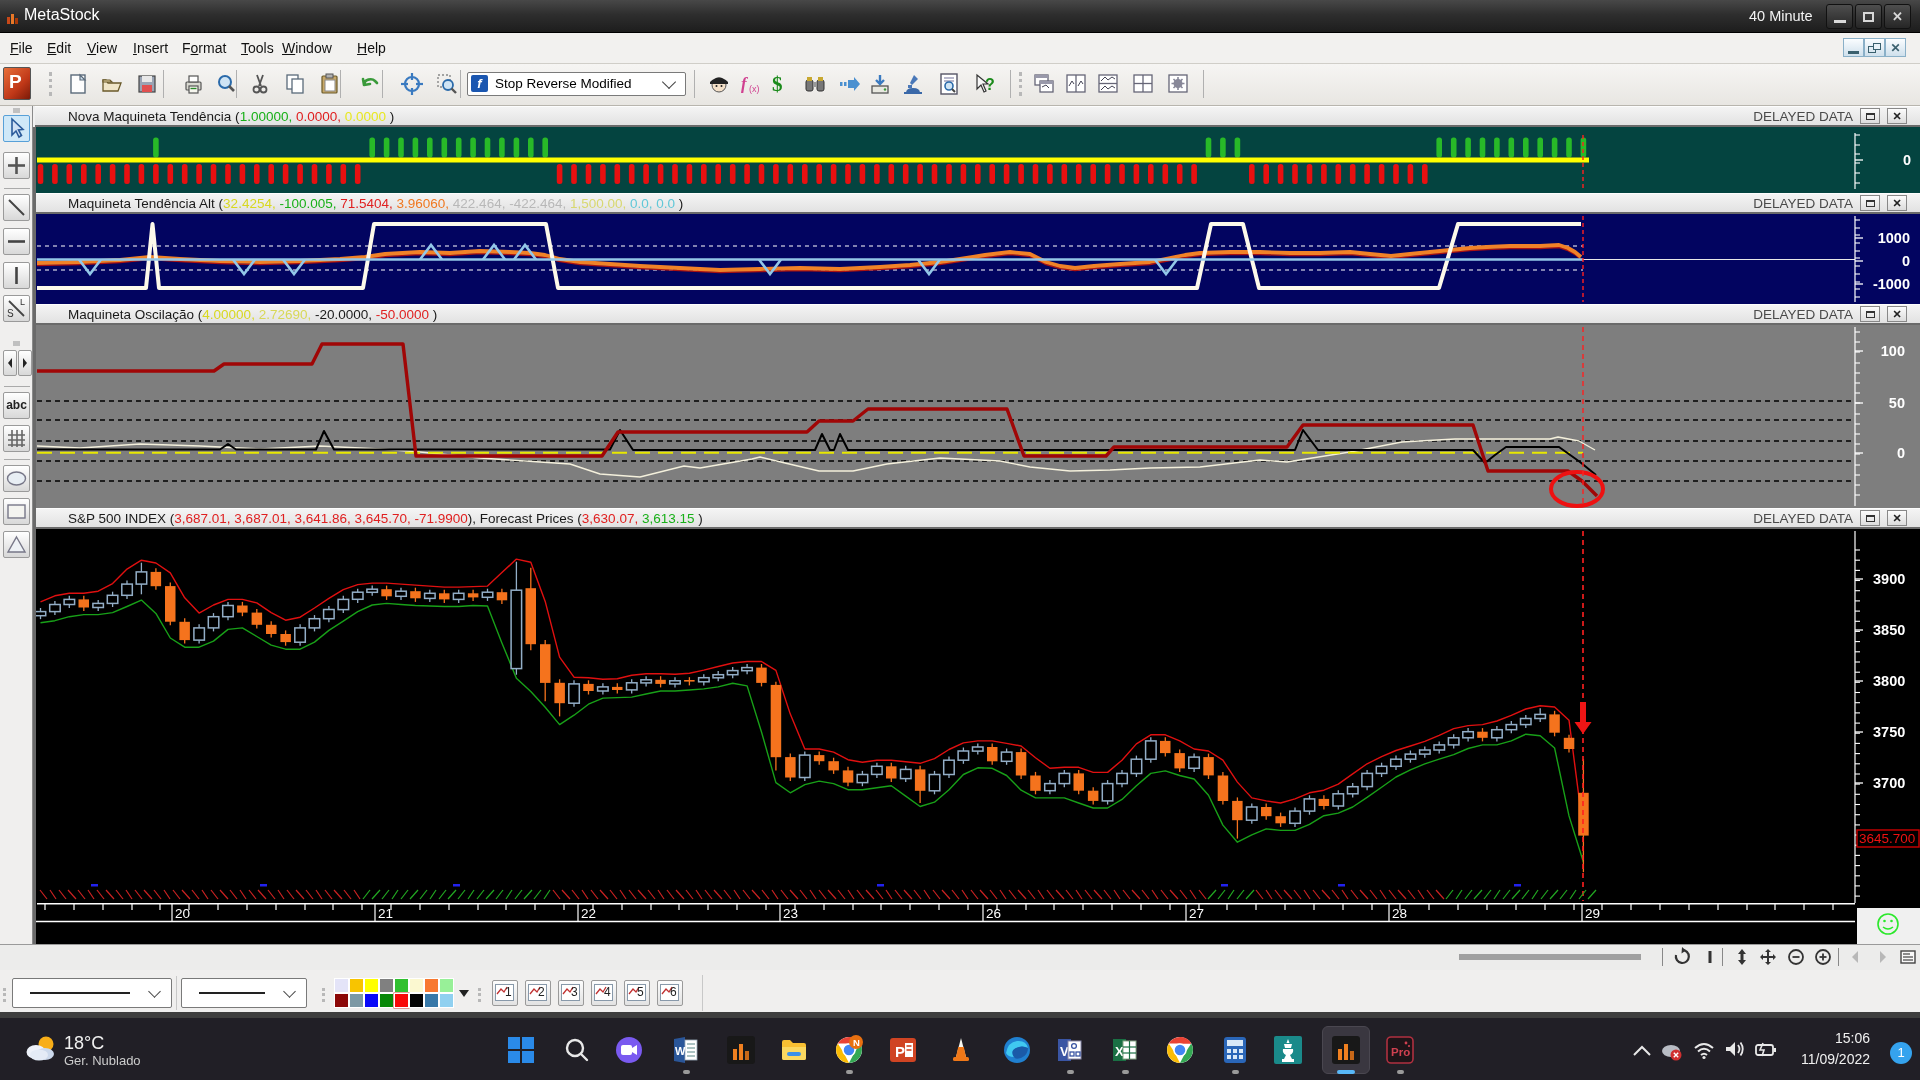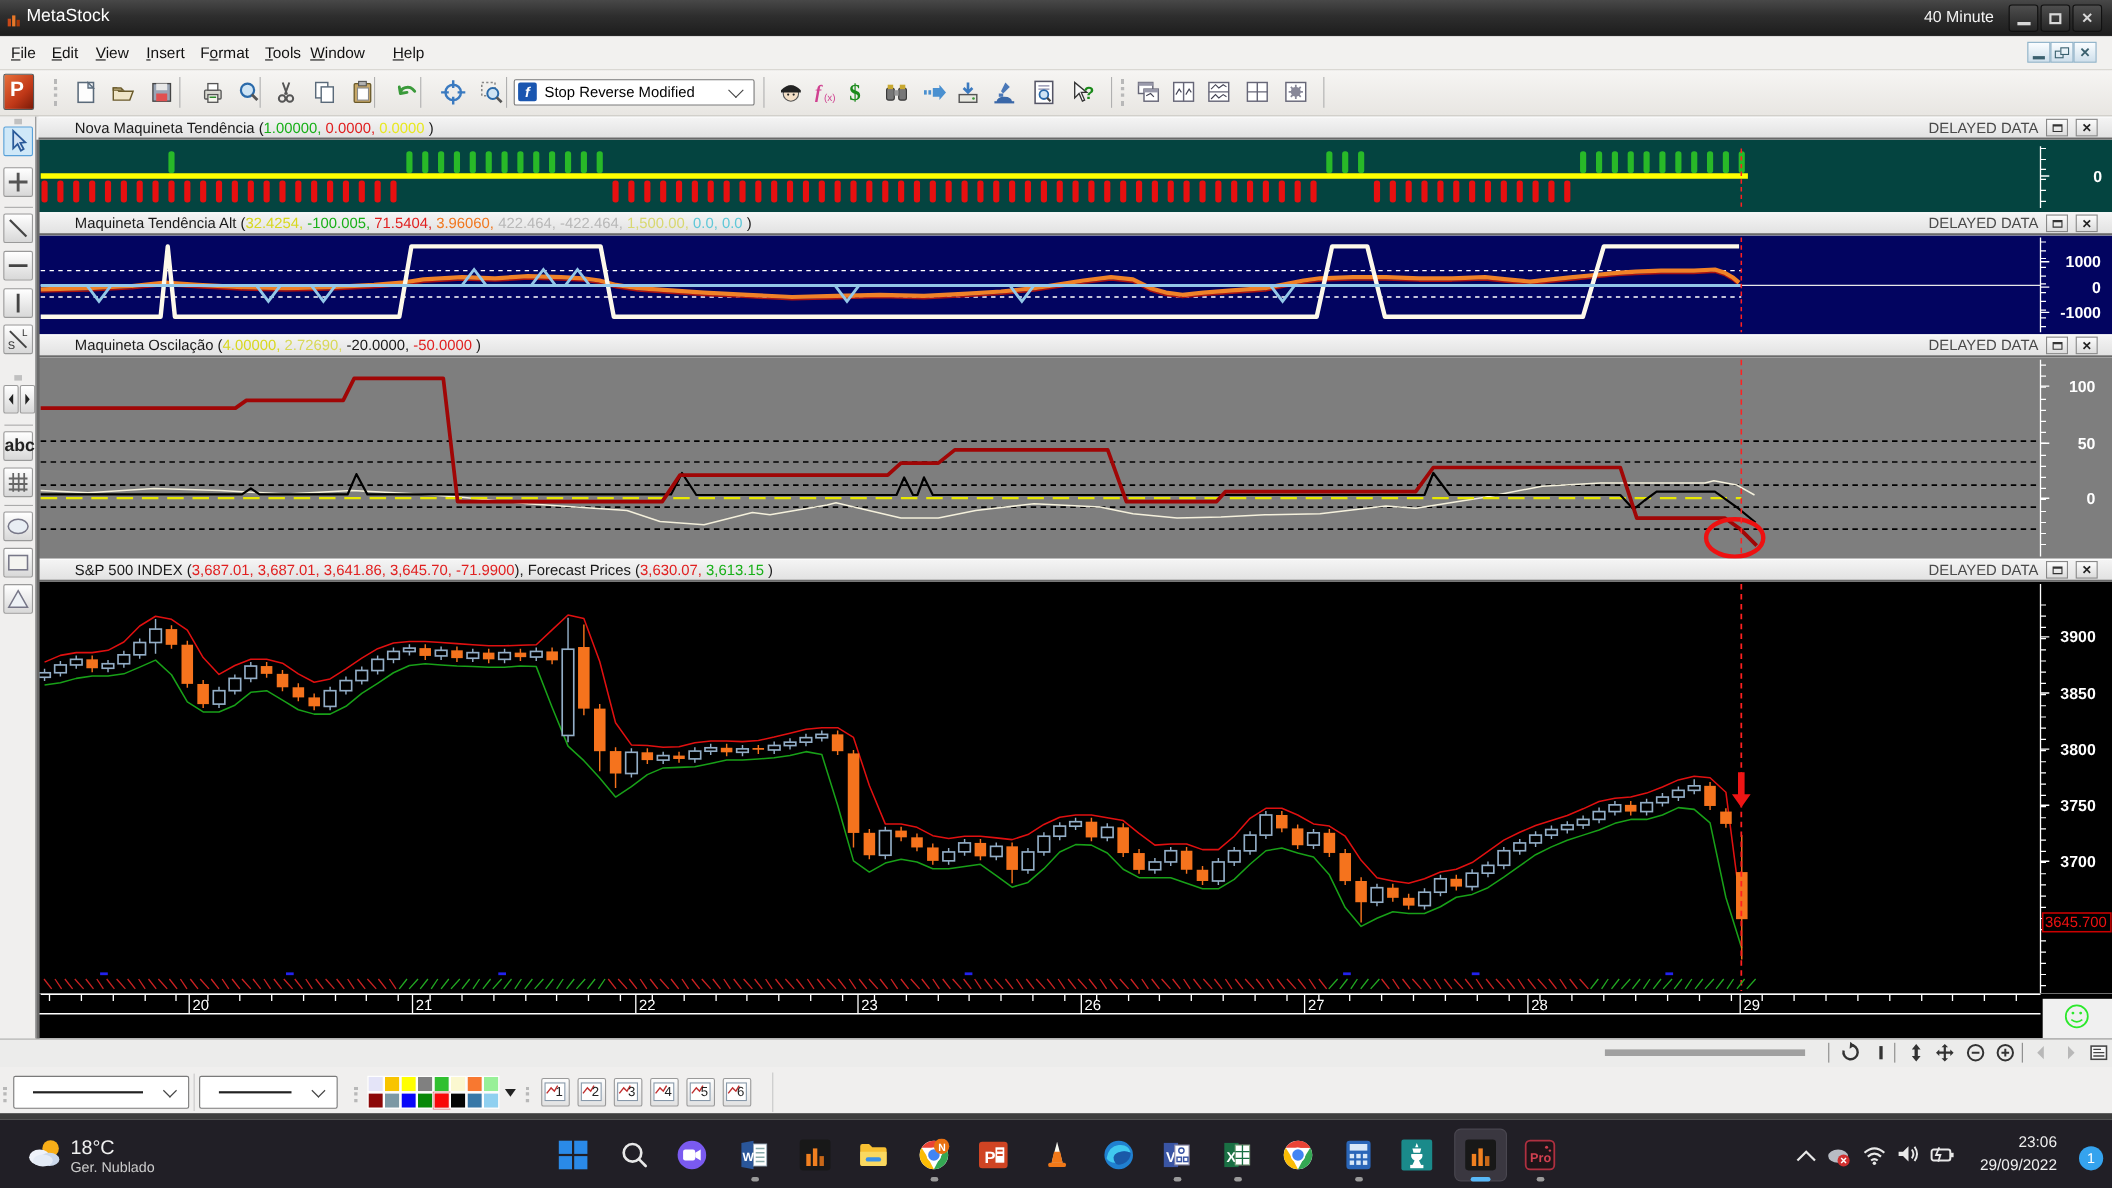--- a/index.html
+++ b/index.html
@@ -288,21 +288,21 @@
         <path d="M8,7 L4,12 L8,17 Z" fill="#222"></path>
       </svg>
     </div>
     <div style="position:absolute;left:18px;top:244px;width:14px;height:26px;background:linear-gradient(#ffffff,#d8d8d8);border:1px solid #9a9a9a;border-radius:2px">
       <svg width="12" height="24" viewBox="0 0 12 24" style="">
         <path d="M4,7 L8,12 L4,17 Z" fill="#222"></path>
       </svg>
     </div>
     <div style="position:absolute;left:4px;top:280px;width:26px;height:1px;background:#aaa"></div>
     <div style="position:absolute;left:3px;top:286px;width:27px;height:27px;background:linear-gradient(#ffffff,#d8d8d8);border:1px solid #9a9a9a;border-radius:2px">
-      <div style="font-size:16px;color:#222;text-align:center;line-height:25px;font-weight:bold">abc</div>
+      <div style="font-size:12px;color:#222;text-align:center;line-height:25px;font-weight:bold">abc</div>
     </div>
     <div style="position:absolute;left:3px;top:319px;width:27px;height:27px;background:linear-gradient(#ffffff,#d8d8d8);border:1px solid #9a9a9a;border-radius:2px">
       <svg width="25" height="25" viewBox="0 0 25 25" style="">
         <path d="M4,9 L21,9 M4,14 L21,14 M4,19 L21,19 M8,4 L8,21 M13,4 L13,21 M18,4 L18,21" stroke="#666" stroke-width="1.6"></path>
       </svg>
     </div>
     <div style="position:absolute;left:4px;top:353px;width:26px;height:1px;background:#aaa"></div>
     <div style="position:absolute;left:3px;top:359px;width:27px;height:27px;background:linear-gradient(#ffffff,#d8d8d8);border:1px solid #9a9a9a;border-radius:2px">
       <svg width="25" height="25" viewBox="0 0 25 25" style="">
         <ellipse cx="12.5" cy="12.5" rx="9" ry="6.5" fill="#e8eef4" stroke="#778" stroke-width="1.4"></ellipse>
@@ -1411,15 +1411,15 @@
         <path d="M16,8 Q19,12 16,16 M18.5,5.5 Q23,12 18.5,18.5" stroke="#e8e8e8" stroke-width="1.8" fill="none"></path>
       </svg>
     </div>
     <div style="position:absolute;left:1753px;top:19px;width:26px;height:26px">
       <svg width="26" height="26" viewBox="0 0 26 26" style="">
         <rect x="3" y="8" width="17" height="10" rx="2" fill="none" stroke="#e8e8e8" stroke-width="1.8"></rect>
         <rect x="20.5" y="11" width="2.5" height="4" fill="#e8e8e8"></rect>
         <path d="M10,6 L7,13 L11,13 L9,19" stroke="#e8e8e8" stroke-width="1.6" fill="none"></path>
       </svg>
     </div>
-    <div style="position:absolute;left:1795px;top:12px;width:75px;text-align:right;font-size:14px;color:#f0f0f0">23:06</div>
-    <div style="position:absolute;left:1782px;top:33px;width:88px;text-align:right;font-size:14px;color:#f0f0f0">29/09/2022</div>
+    <div style="position:absolute;left:1795px;top:12px;width:75px;text-align:right;font-size:14px;color:#f0f0f0">15:06</div>
+    <div style="position:absolute;left:1782px;top:33px;width:88px;text-align:right;font-size:14px;color:#f0f0f0">11/09/2022</div>
     <div style="position:absolute;left:1890px;top:24px;width:22px;height:22px;border-radius:50%;background:#35a3ee;color:#fff;font-size:13px;text-align:center;line-height:22px">1</div>
   </div>
 </body></html>

